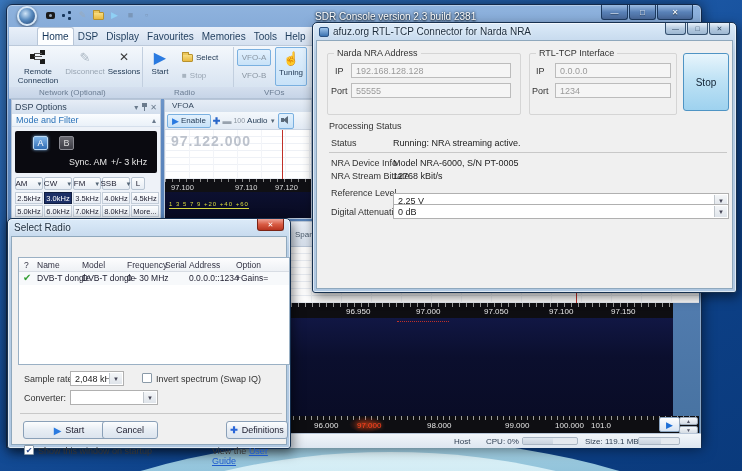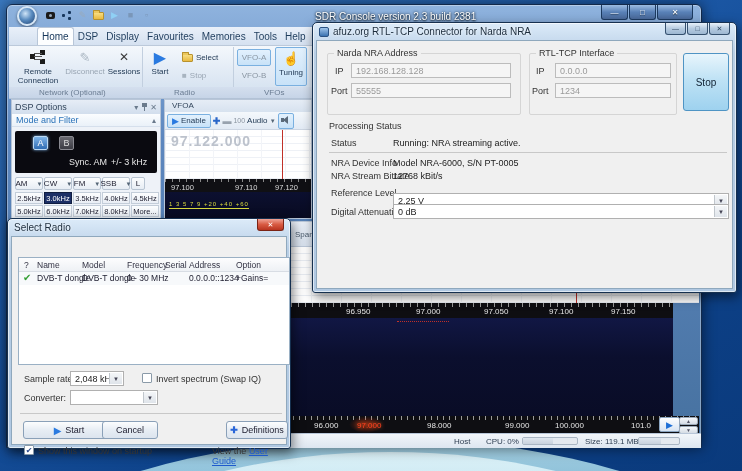--- a/index.html
+++ b/index.html
@@ -419,21 +419,21 @@
       <span class="wf-dots"></span>
     </div>
     <div class="botscale">
       <span class="hotglow"></span>
       <span class="blabel" style="left:244px;">95.000</span>
       <span class="blabel" style="left:303px;">96.000</span>
       <span class="blabel hot" style="left:346px;">97.000</span>
       <span class="blabel" style="left:416px;">98.000</span>
       <span class="blabel" style="left:494px;">99.000</span>
       <span class="blabel" style="left:544px;">100.000</span>
-      <span class="blabel" style="left:620px;">101.0</span>
+      <span class="blabel" style="left:580px;">101.0</span>
       <span class="playbtn">▶</span>
     </div>
     <span class="spin" style="top:412px;">▲</span>
     <span class="spin" style="top:421px;">▼</span>
 
     <div class="statusbar">
       <span class="sbtxt" style="left:445px;">Host</span>
       <span class="sbtxt" style="left:477px;">CPU: 0%</span>
       <span class="pbar" style="left:513px; width:56px;">
           <i></i>

